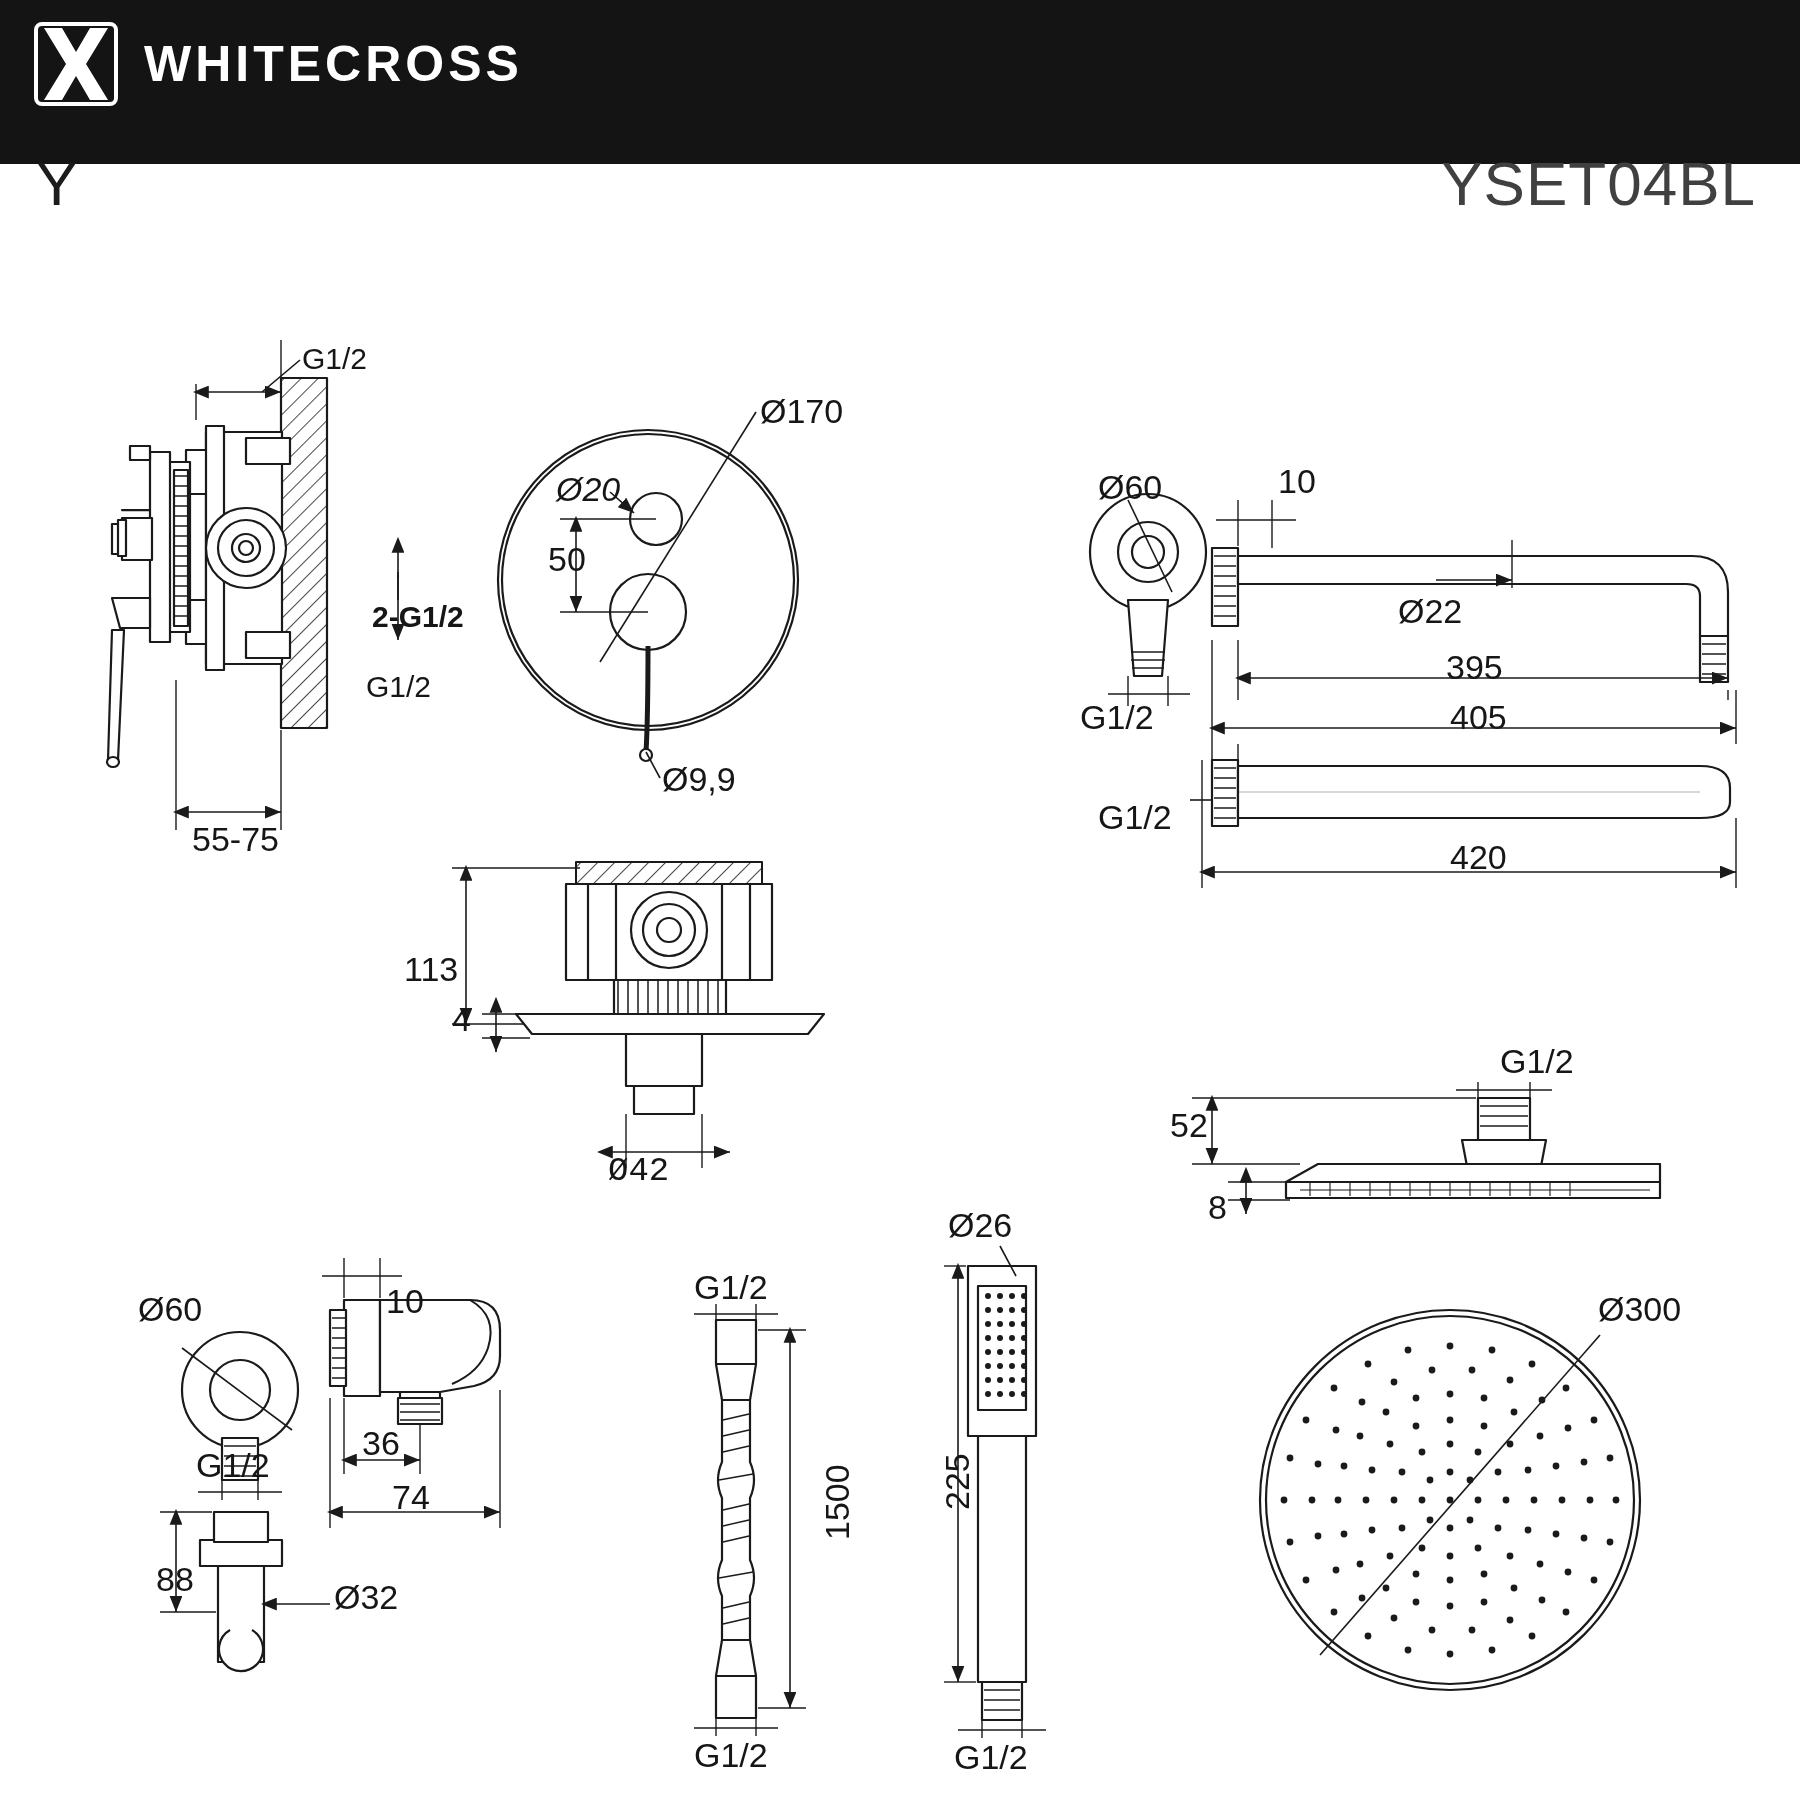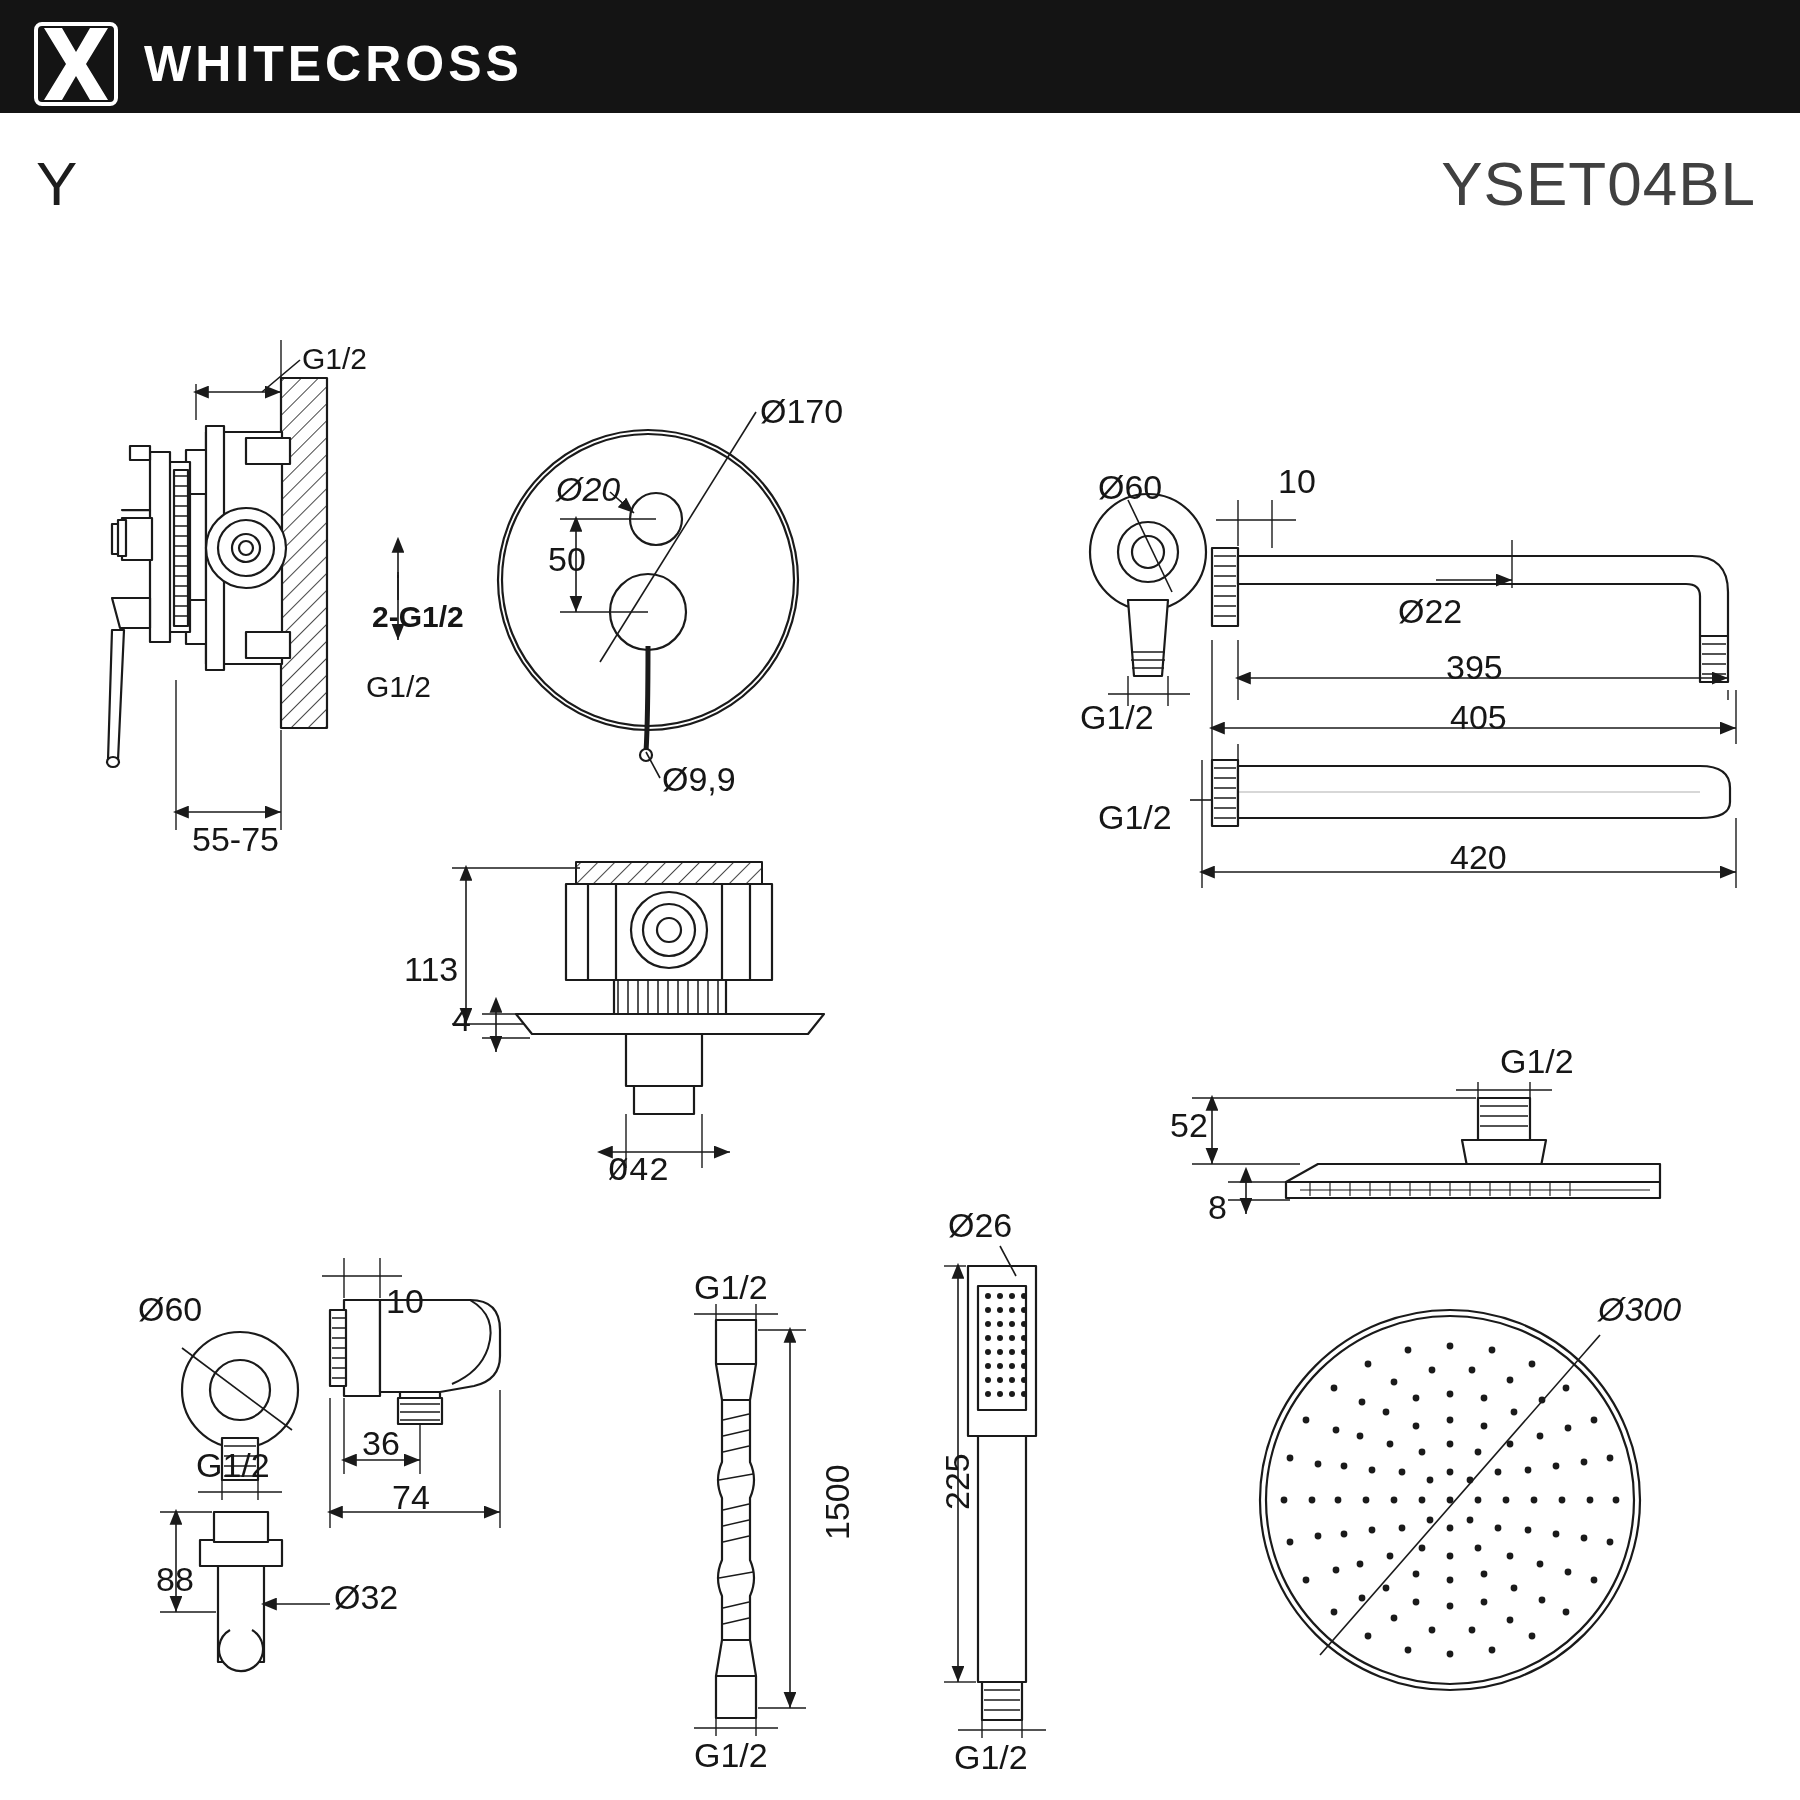--- a/index.html
+++ b/index.html
@@ -1,19 +1,19 @@
 <!DOCTYPE html>
 <html><head>
 <meta charset="utf-8">
 <style>
   html,body{margin:0;padding:0;background:#ffffff;}
   body{width:1800px;height:1800px;font-family:"Liberation Sans",sans-serif;color:#1a1a1a;position:relative;overflow:hidden;}
 
   
-  .topbar{position:absolute;left:0;top:0;width:1800px;height:113px;background:#141414;}
+  .topbar{position:absolute;left:0;top:0;width:1800px;height:164px;background:#141414;}
   .logo-wrap{position:absolute;left:34px;top:22px;display:flex;align-items:center;gap:26px;}
   .logo-mark{width:84px;height:84px;position:relative;}
   .brand{color:#fff;font-size:50px;letter-spacing:4px;font-weight:700;line-height:1;}
 
   .title-left{position:absolute;left:36px;top:148px;font-size:62px;color:#1c1c1c;}
   .title-right{position:absolute;right:44px;top:148px;font-size:62px;color:#404040;letter-spacing:1px;}
 
   
   .svg-layer{position:absolute;left:0;top:0;width:1800px;height:1800px;}
   .lbl{position:absolute;font-size:30px;color:#161616;white-space:nowrap;}
@@ -591,21 +591,21 @@
 <div class="lbl" style="left:1450px;top:698px;font-size:34px;">405</div>
 <div class="lbl" style="left:1080px;top:698px;font-size:34px;">G1/2</div>
 
 <div class="lbl" style="left:1098px;top:798px;font-size:34px;">G1/2</div>
 <div class="lbl" style="left:1450px;top:838px;font-size:34px;">420</div>
 
 <div class="lbl" style="left:1500px;top:1042px;font-size:34px;">G1/2</div>
 <div class="lbl" style="left:1170px;top:1106px;font-size:34px;">52</div>
 <div class="lbl" style="left:1208px;top:1188px;font-size:34px;">8</div>
 
-<div class="lbl" style="left:1598px;top:1290px;font-size:34px;font-style:italic;">Ø300</div>
+<div class="lbl" style="left:1598px;top:1290px;font-size:34px;">Ø300</div>
 
 <div class="lbl" style="left:138px;top:1290px;font-size:34px;">Ø60</div>
 <div class="lbl" style="left:386px;top:1282px;font-size:34px;">10</div>
 <div class="lbl" style="left:362px;top:1424px;font-size:34px;">36</div>
 <div class="lbl" style="left:392px;top:1478px;font-size:34px;">74</div>
 <div class="lbl" style="left:196px;top:1446px;font-size:34px;">G1/2</div>
 <div class="lbl" style="left:156px;top:1560px;font-size:34px;">88</div>
 <div class="lbl" style="left:334px;top:1578px;font-size:34px;">Ø32</div>
 
 <div class="lbl" style="left:694px;top:1268px;font-size:34px;">G1/2</div>

